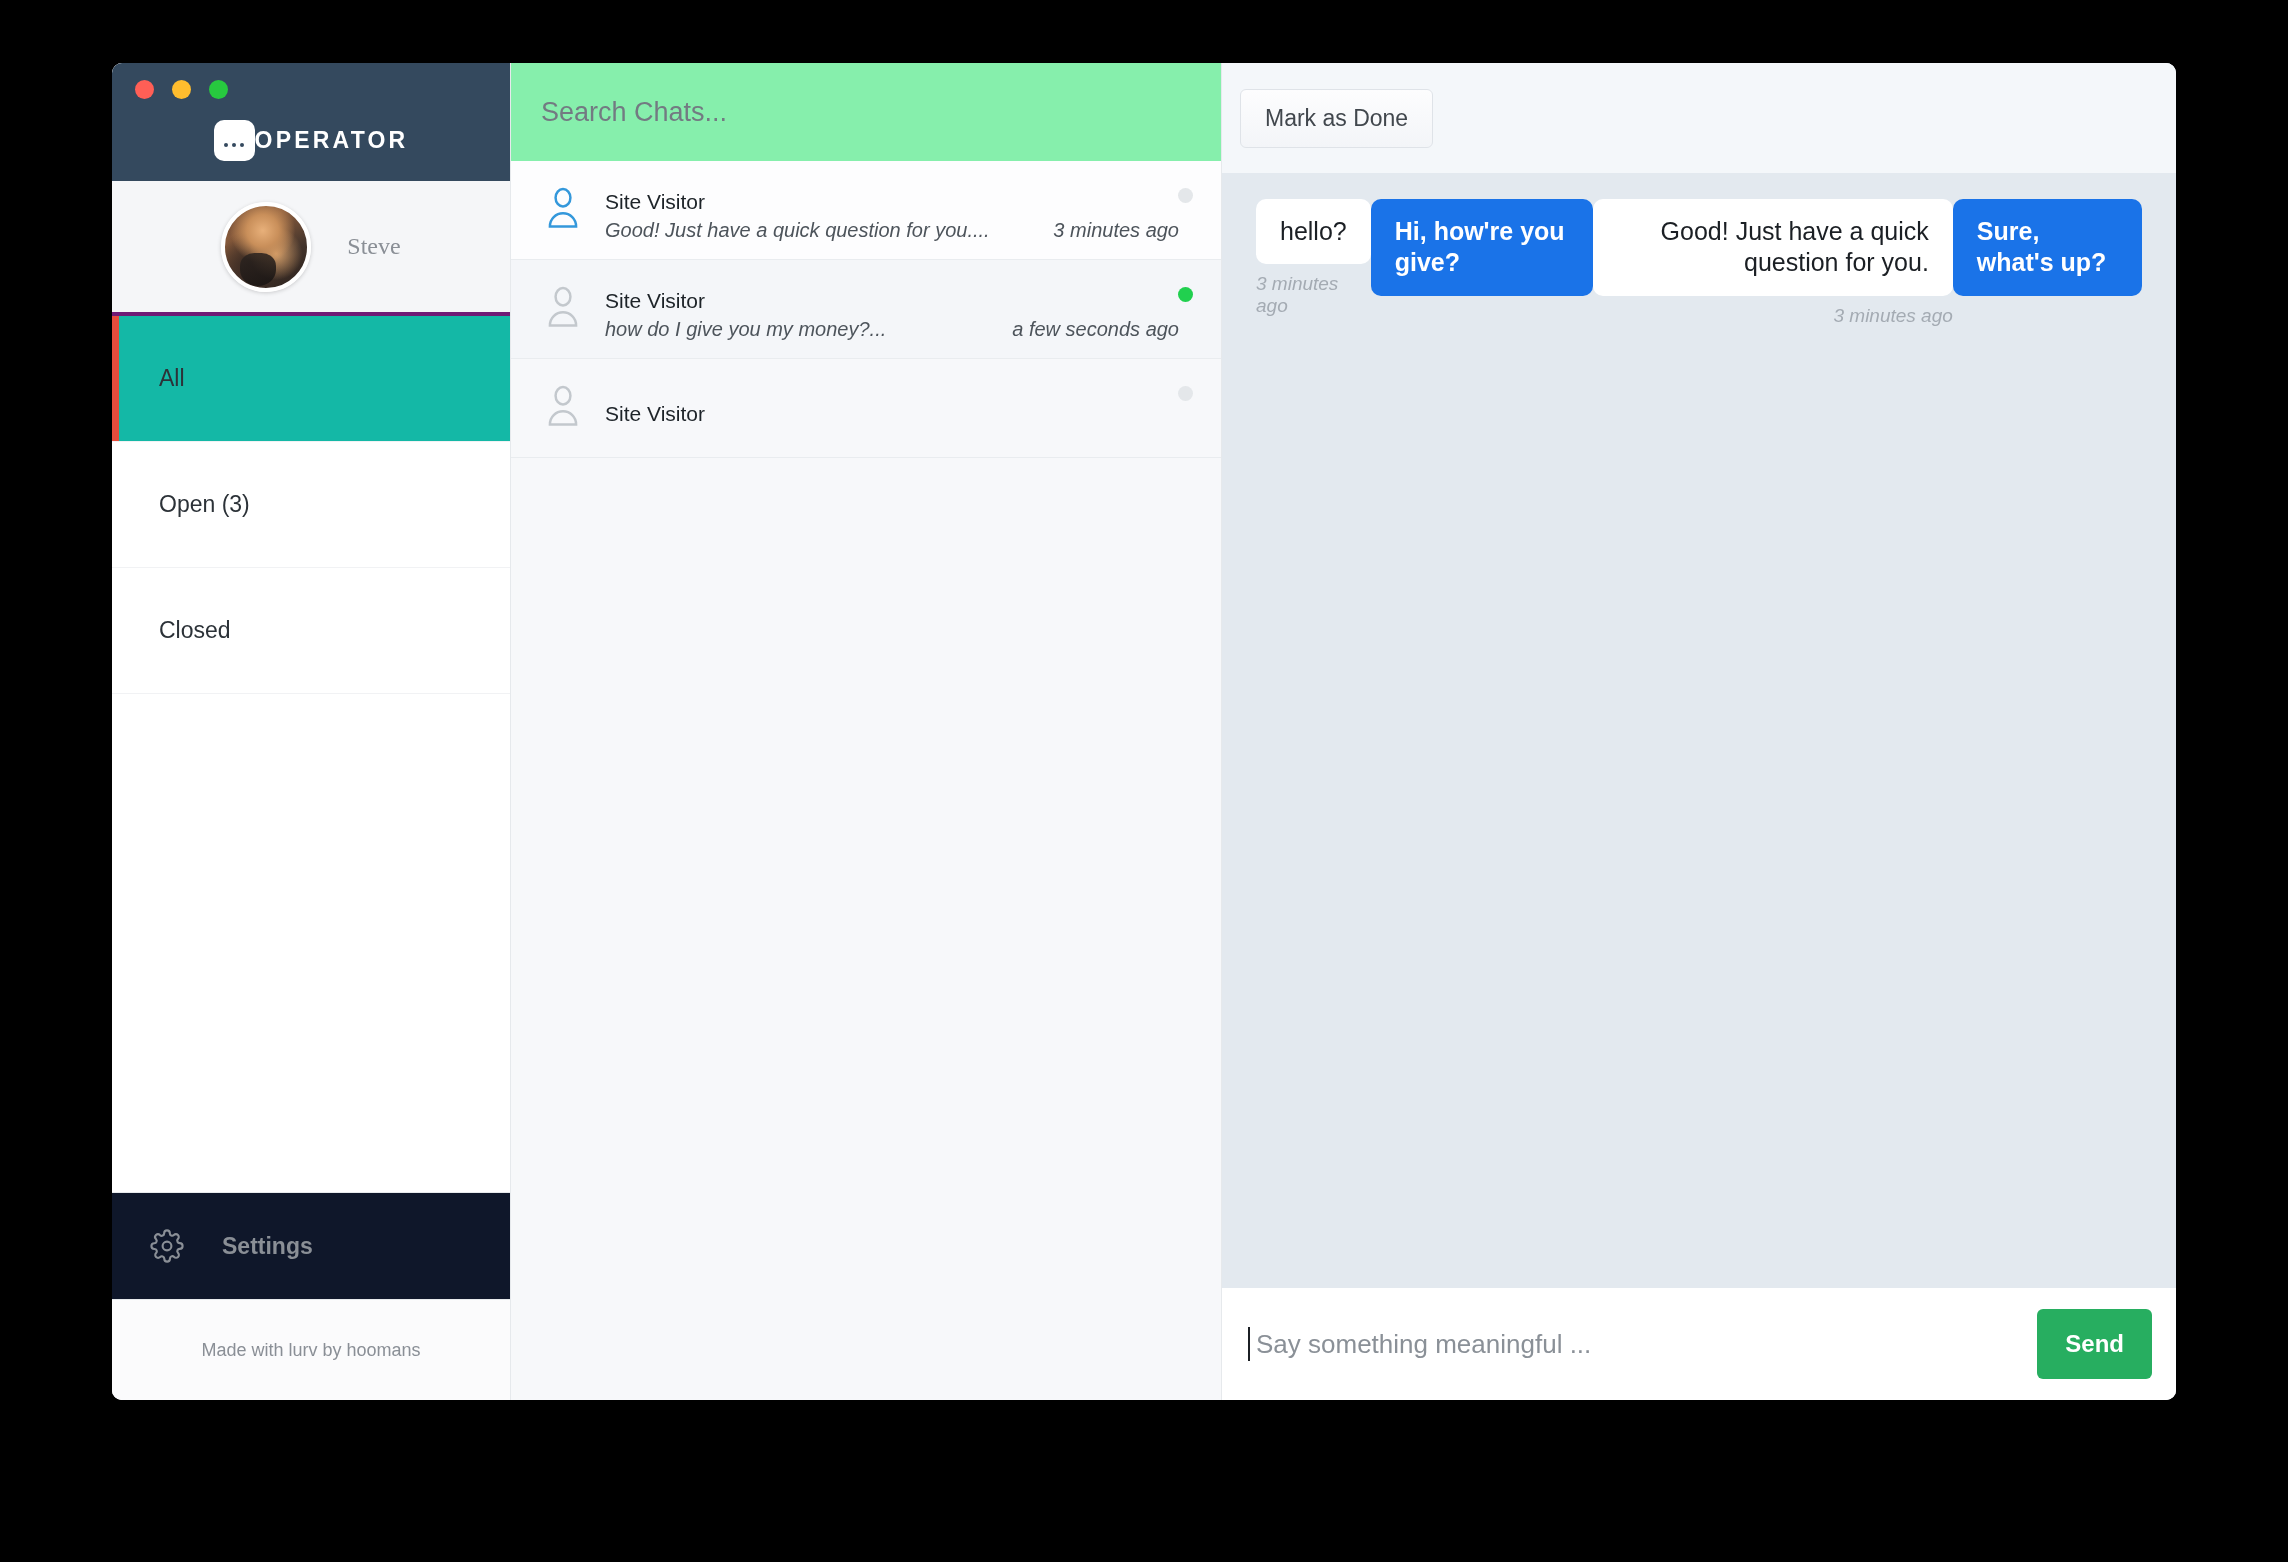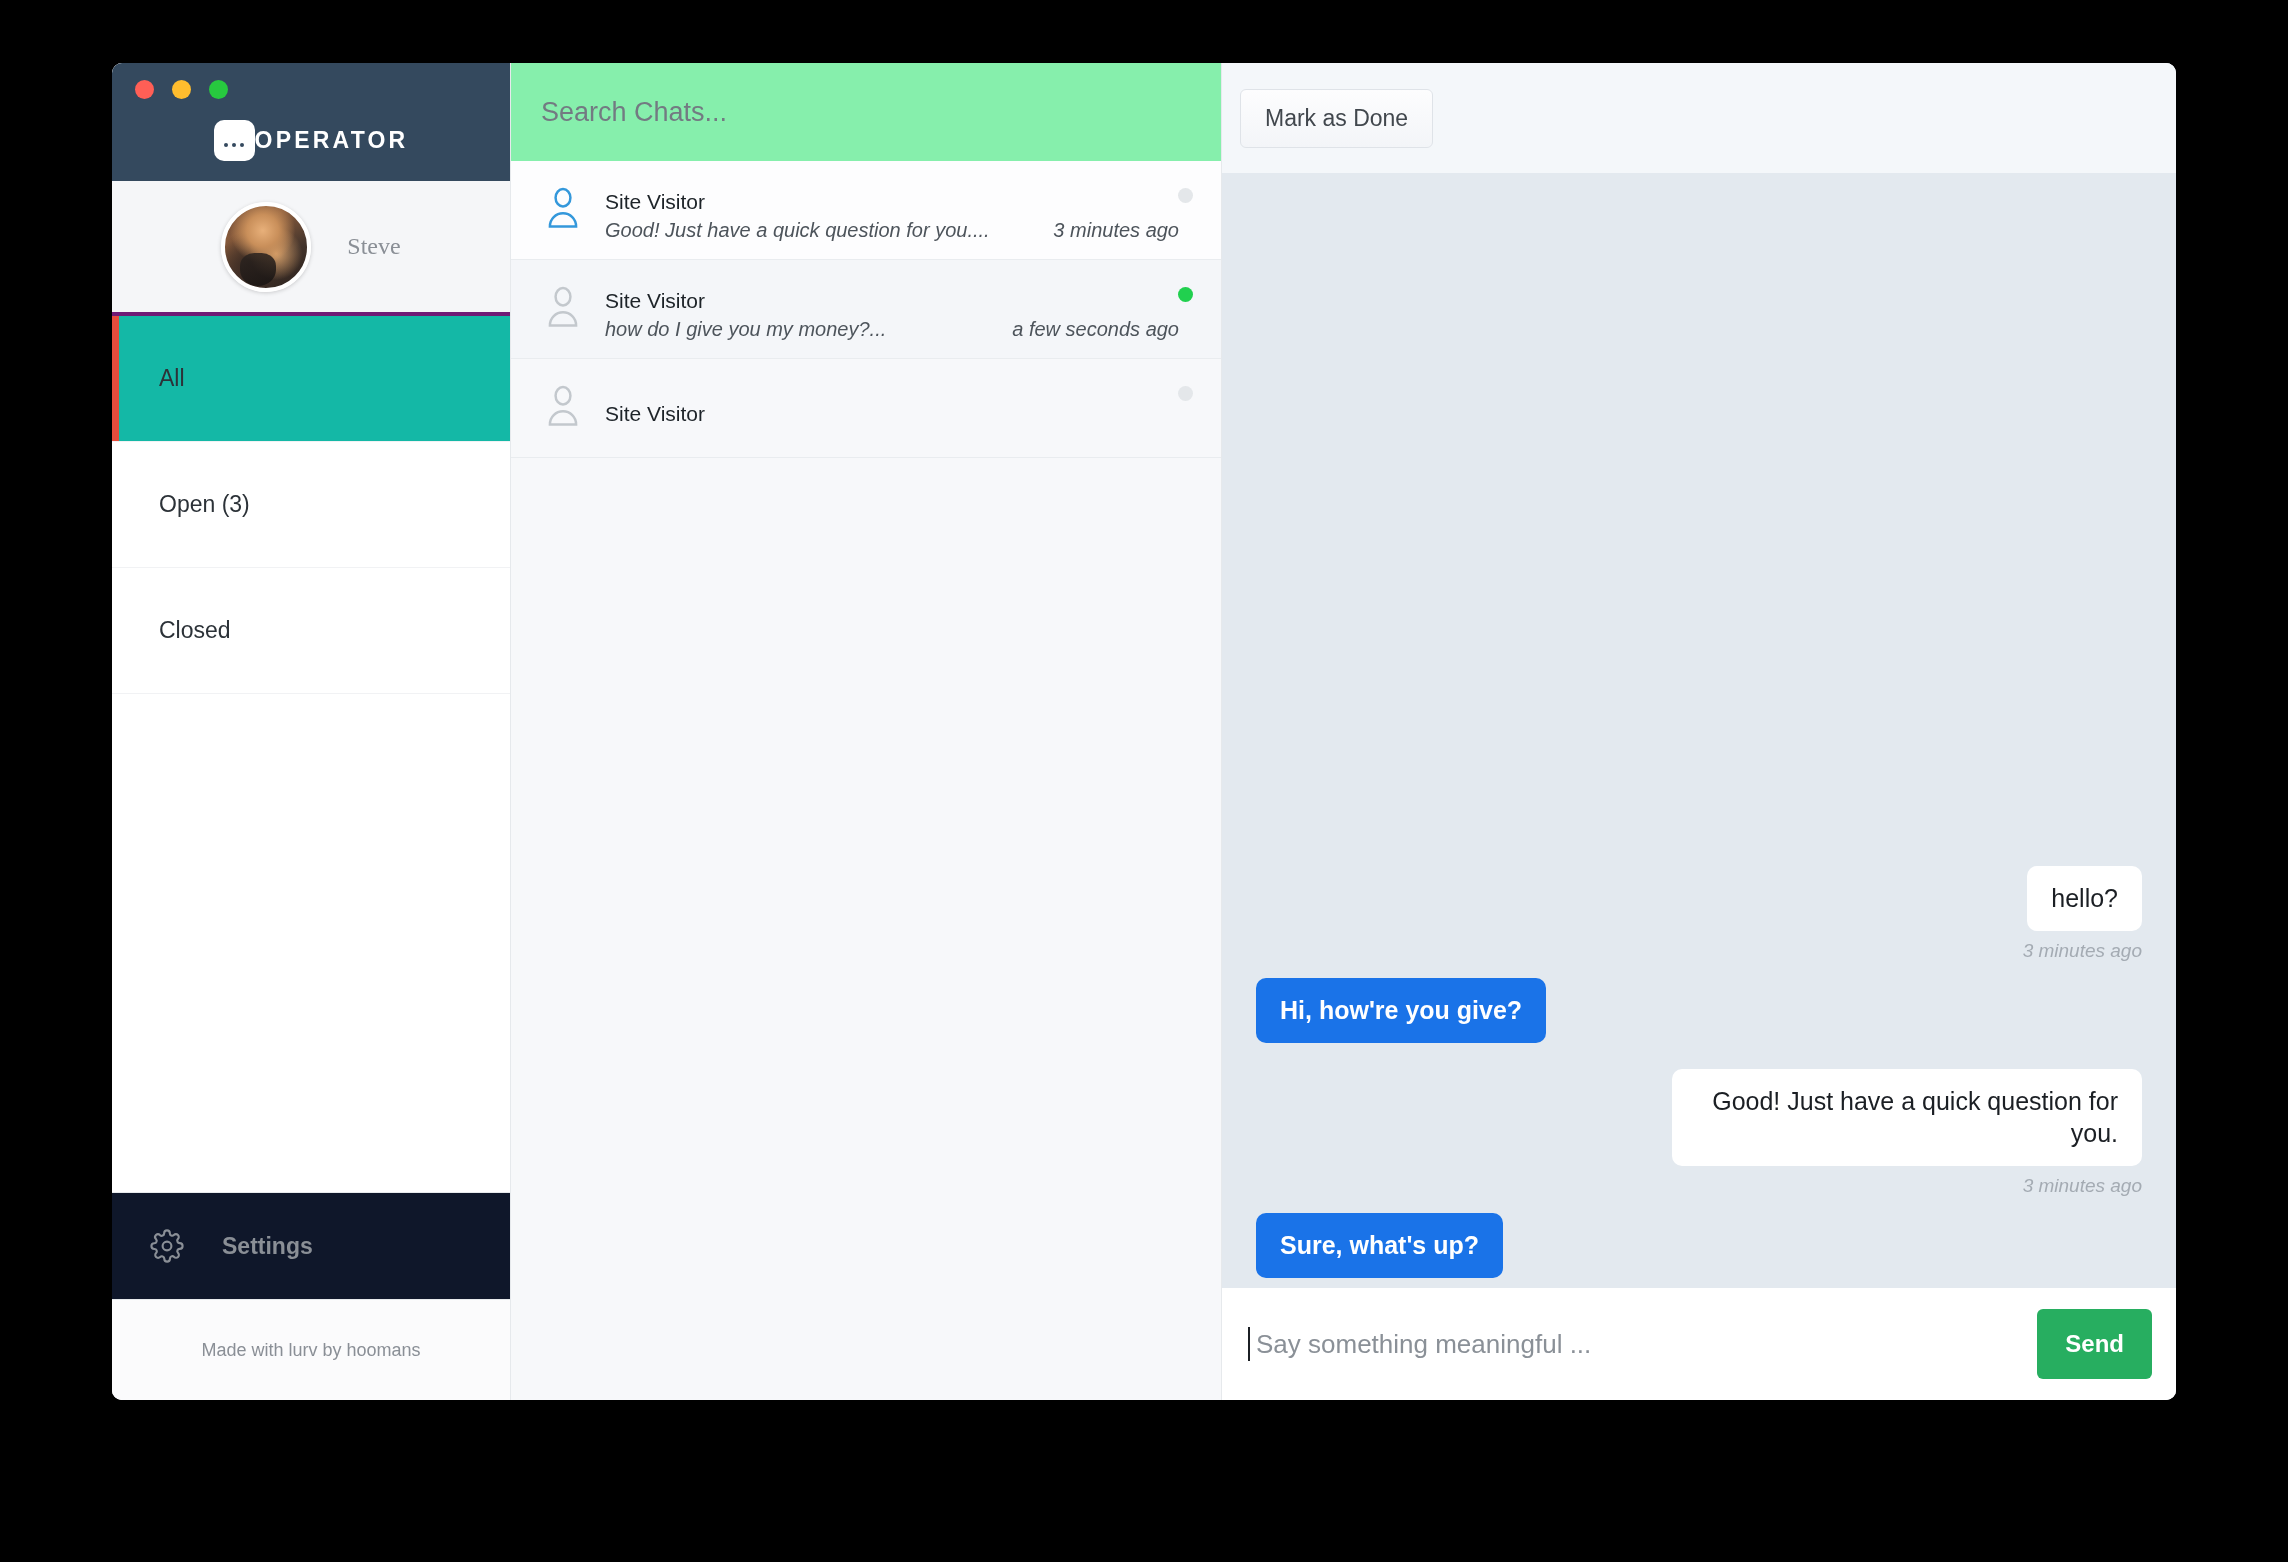--- a/index.html
+++ b/index.html
@@ -306,21 +306,21 @@
     font-family: "Liberation Sans", sans-serif;
     font-size: 23px;
     color: #41474d;
     cursor: pointer;
   }
 
   .messages {
     flex: 1 1 auto;
     padding: 26px 34px 10px 34px;
     display: flex;
-    flex-direction: column;
+    flex-direction: row;
     justify-content: flex-end;
     overflow: hidden;
   }
 
   .msg-group { display: flex; flex-direction: column; }
   .msg-group.left  { align-items: flex-start; }
   .msg-group.right { align-items: flex-end; }
 
   .bubble {
     max-width: 470px;

